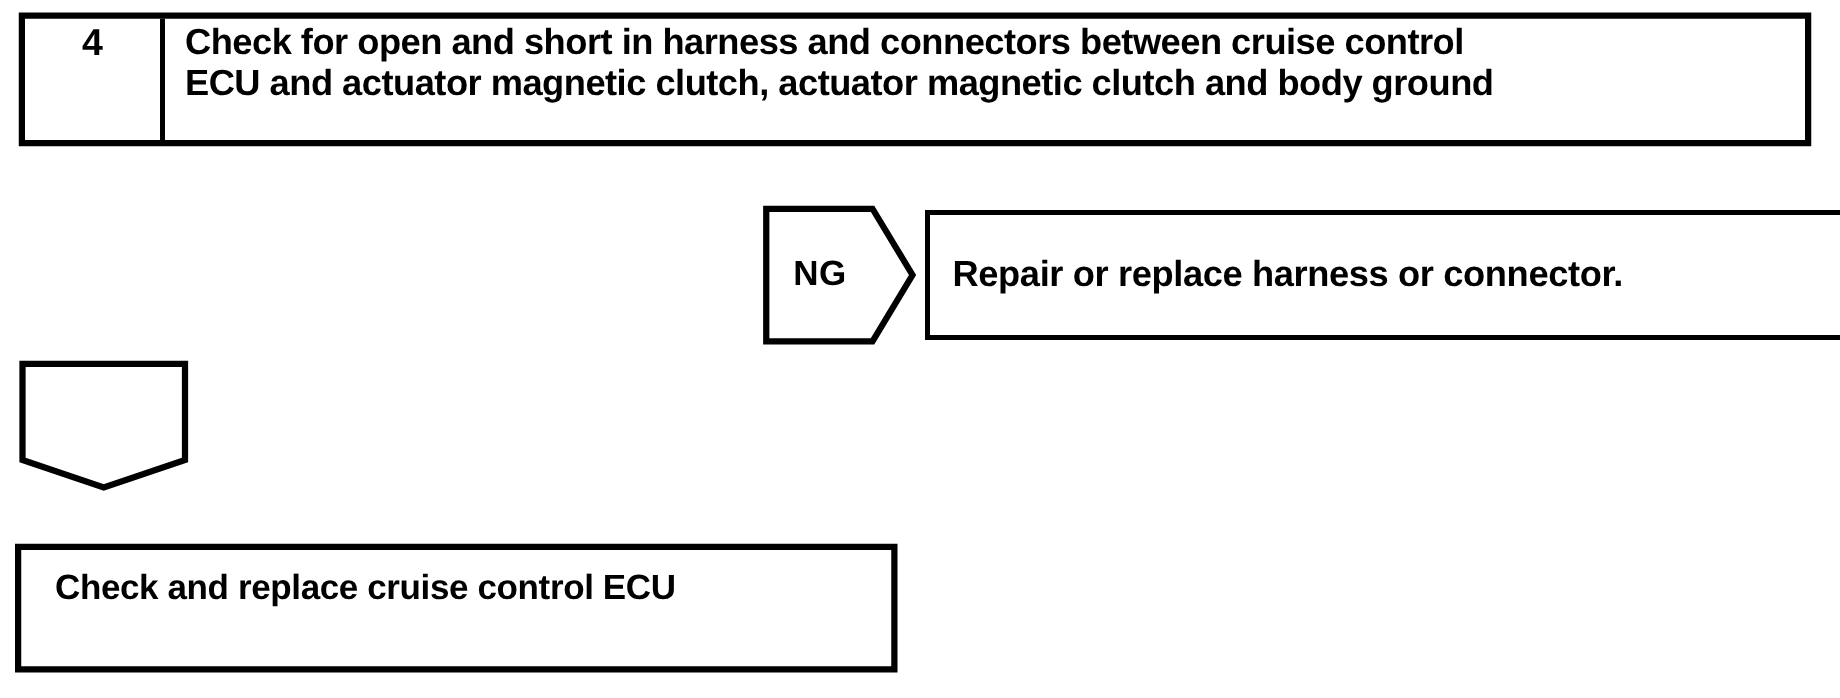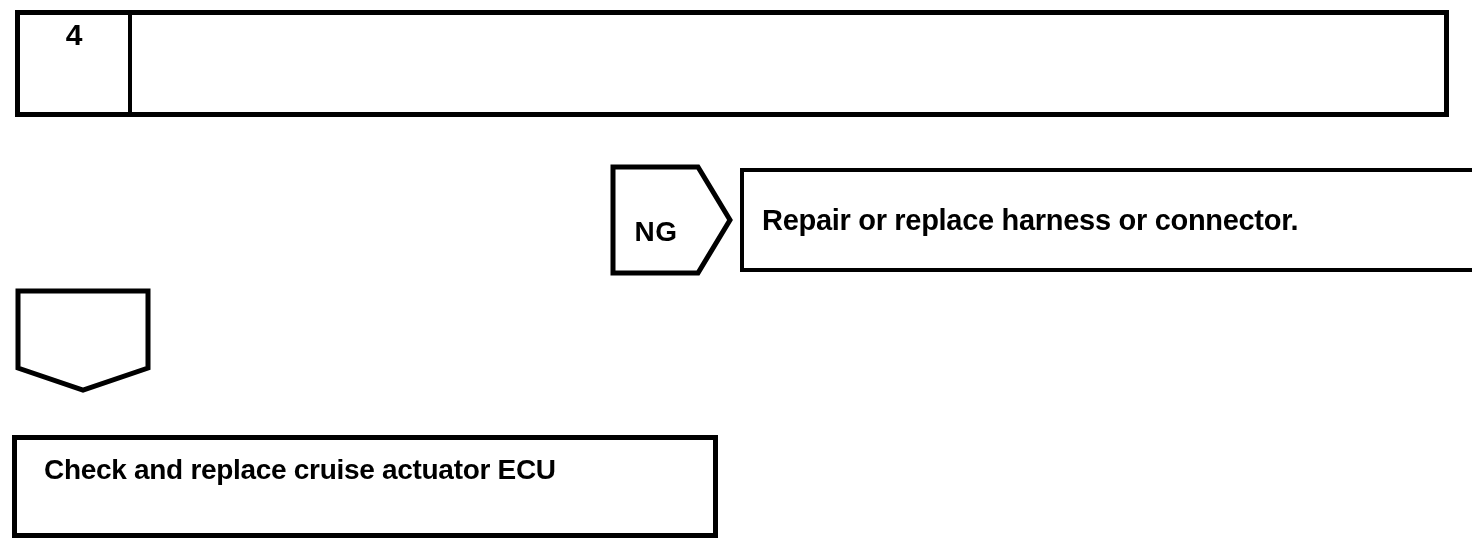--- a/index.html
+++ b/index.html
@@ -56,21 +56,21 @@
   .pent-label {
     position: absolute;
     font-weight: bold;
     font-size: 28px;
     display: flex;
     align-items: center;
     justify-content: center;
     letter-spacing: 0.5px;
   }
   .ng-pent { left: 610px; top: 164px; }
-  .ng-pent .pent-label { left: 0; top: 13px; width: 92px; height: 110px; }
+  .ng-pent .pent-label { left: 0; top: 0; width: 92px; height: 110px; }
   .ok-pent { left: 15px; top: 288px; }
   .ok-pent .pent-label { left: 0; top: 0; width: 137px; height: 82px; }
 
   
   .action-box {
     position: absolute;
     box-sizing: border-box;
     border: 4px solid #000;
     background: #fff;
     font-weight: bold;
@@ -95,34 +95,38 @@
     border-width: 5px;
     padding: 14px 10px 0 27px;
     font-size: 28px;
   }
 </style>
 </head>
 <body>
 
 <div class="step-table">
   <div class="step-num-cell">4</div>
+  <div class="step-text-cell">
+    <div>Check for open and short in harness and connectors between cruise control</div>
+    <div>ECU and actuator magnetic clutch, actuator magnetic clutch and body ground</div>
+  </div>
 </div>
 
 <div class="pent ng-pent">
   <svg width="125" height="112" viewBox="0 0 125 112">
     <polygon points="3,3 88,3 120,56 88,109 3,109" fill="#ffffff" stroke="#000000" stroke-width="5" stroke-linejoin="miter"></polygon>
   </svg>
   <div class="pent-label">NG</div>
 </div>
 
 <div class="action-box ng-action">
   <span>Repair or replace harness or connector.</span>
 </div>
 
 <div class="pent ok-pent">
   <svg width="137" height="106" viewBox="0 0 137 106">
     <polygon points="3,3 133,3 133,80 68,102 3,80" fill="#ffffff" stroke="#000000" stroke-width="5" stroke-linejoin="miter"></polygon>
   </svg>
 </div>
 
 <div class="action-box next-action">
-  <span>Check and replace cruise actuator ECU</span>
+  <span>Check and replace cruise control ECU</span>
 </div>
 
 </body></html>

